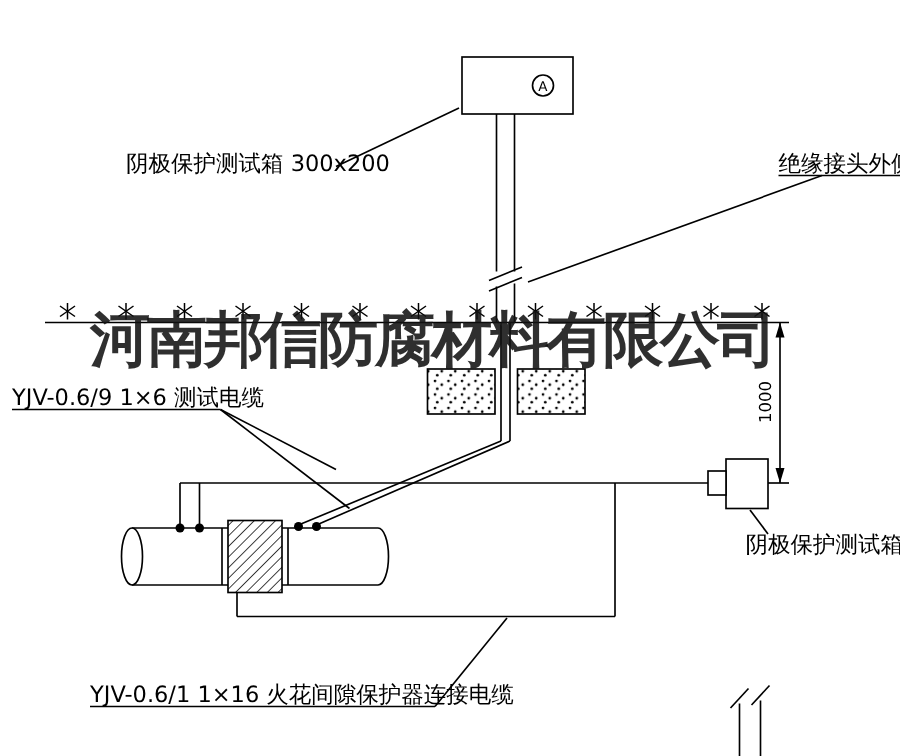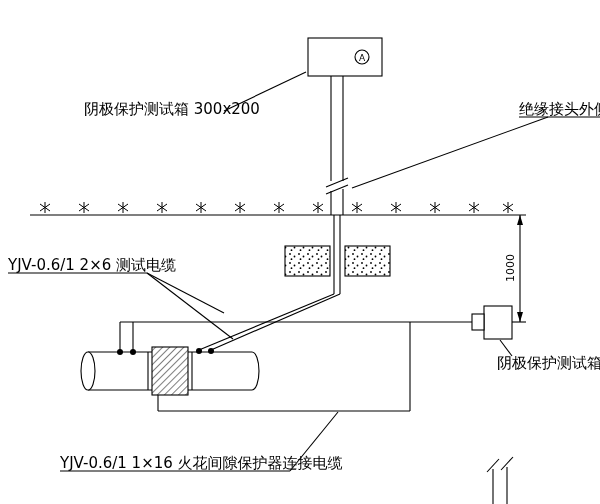--- a/index.html
+++ b/index.html
@@ -162,20 +162,21 @@
         <line x1="501" y1="470" x2="513" y2="457"></line>
       </g>
 
     </g>
   </svg>
 
   <div class="lbl" style="left:84px; top:103px;">阴极保护测试箱 300x200</div>
 
   <div class="lbl" style="left:519px; top:103px;">绝缘接头外侧电缆</div>
 
-  <div class="lbl" style="left:8px; top:259px;">YJV-0.6/1 2×6  测试电缆</div>
+  <div class="lbl" style="left:8px; top:259px;">YJV-0.6/9 1×6  测试电缆</div>
 
   <div class="lbl" style="left:497px; top:357px;">阴极保护测试箱</div>
 
   <div class="lbl" style="left:60px; top:457px;">YJV-0.6/1 1×16  火花间隙保护器连接电缆</div>
 
+  <div class="watermark">河南邦信防腐材料有限公司</div>
 
 </div>
 
 </body></html>

